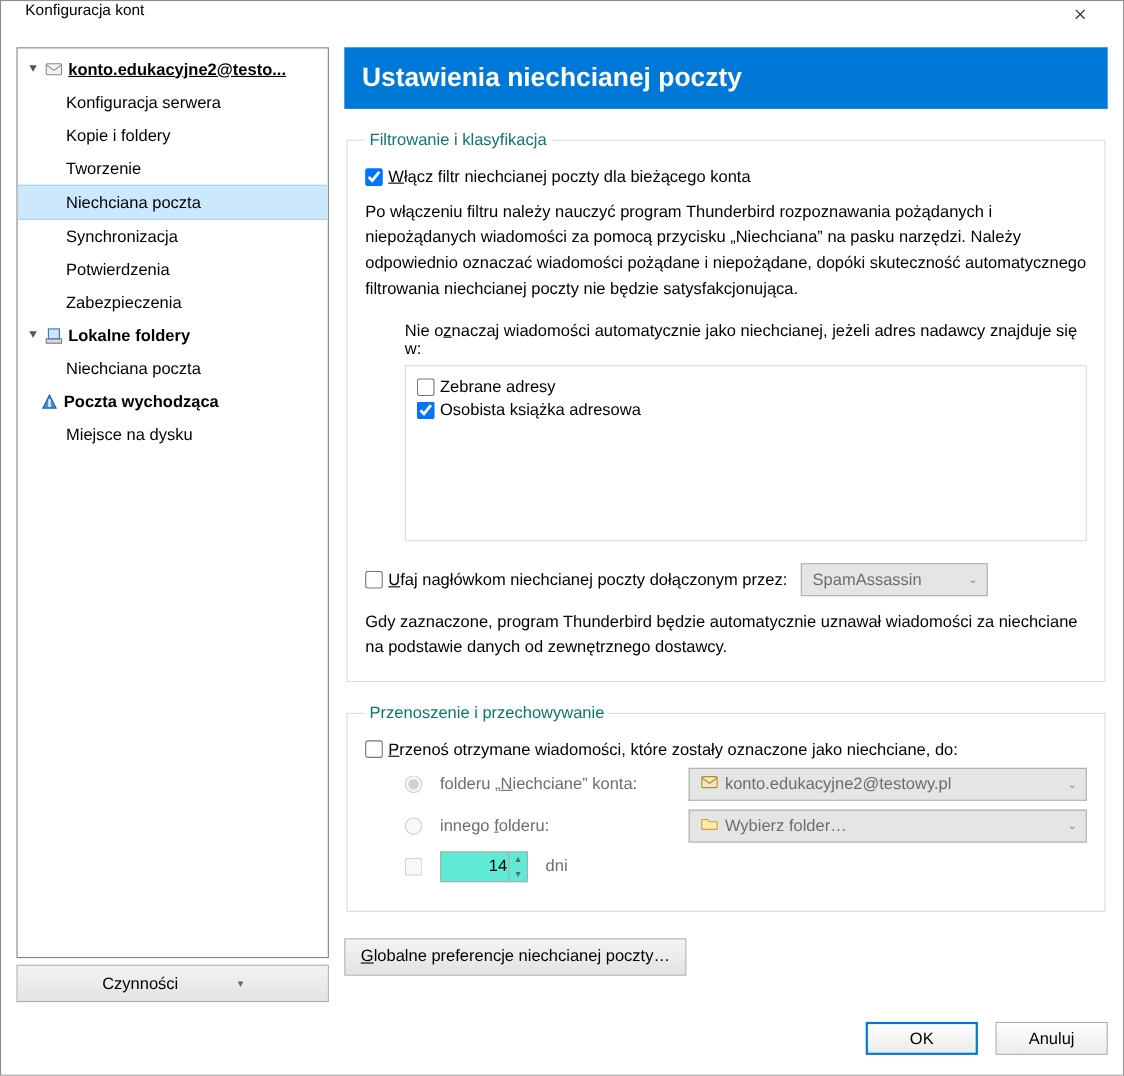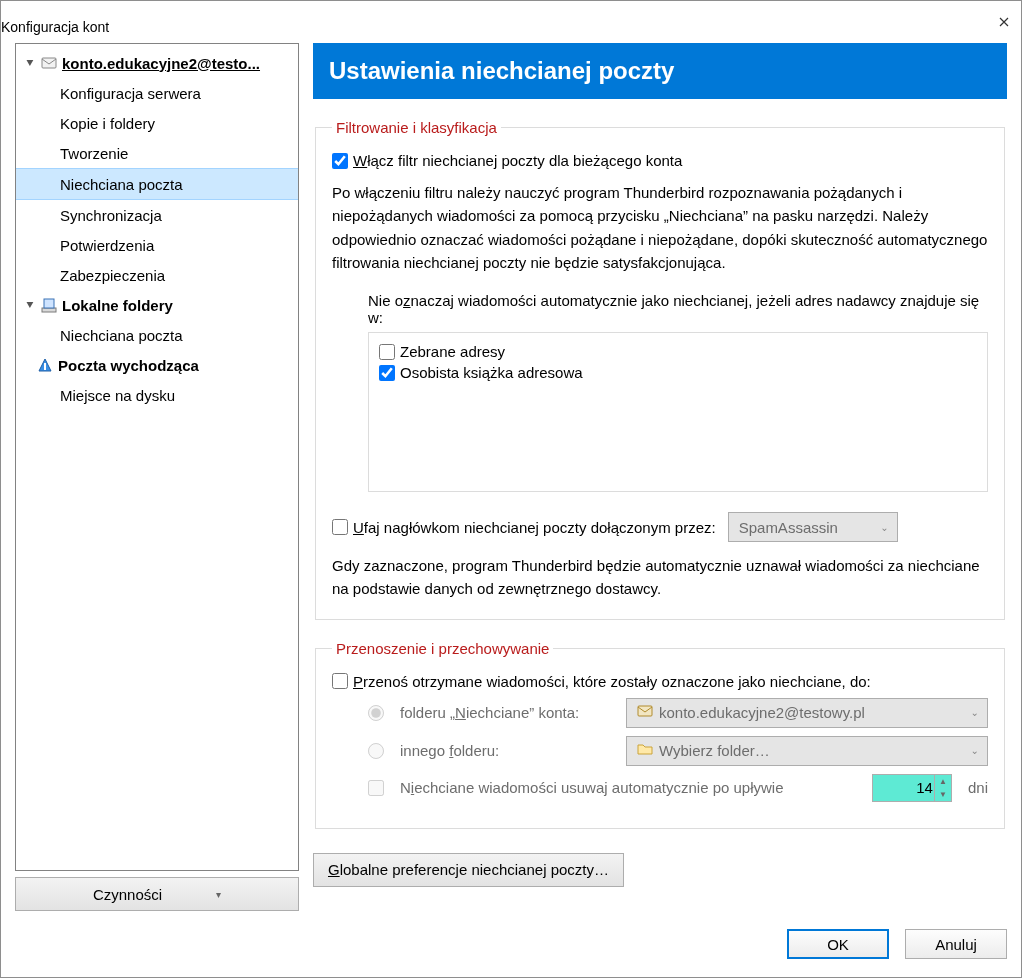--- a/index.html
+++ b/index.html
@@ -15,39 +15,39 @@
     --btn-border:#adadad;
     --disabled-text:#6d6d6d;
     --field-bg:#ffffff;
     --disabled-bg:#e5e5e5;
     font-family:"Segoe UI",Tahoma,Arial,sans-serif;
     font-size:15px;
     color:var(--text);
   }
   html,body{margin:0;padding:0;height:100%;background:#fff}
   .window{width:1022px;height:978px;box-sizing:border-box;border:1px solid #8e8e8e;background:#fff;display:flex;flex-direction:column}
-  .titlebar{display:flex;align-items:flex-end;height:34px;padding:0 0;font-size:14px}
+  .titlebar{display:flex;align-items:flex-start;height:34px;padding:0 22px;font-size:14px}
   .titlebar .title{flex:1}
   .titlebar .close{width:34px;height:26px;display:flex;align-items:center;justify-content:center;font-size:16px;color:#333}
   .body{flex:1;display:flex;gap:14px;padding:8px 14px 0 14px;min-height:0}
   .sidebar{width:284px;display:flex;flex-direction:column}
   .tree{flex:1;border:1px solid #828282;background:#fff;overflow:auto;padding:4px 0}
   .tree-row{display:flex;align-items:center;height:30px;padding:0 6px 0 8px;gap:4px;white-space:nowrap}
   .tree-row.branch{font-weight:700}
   .tree-row.branch.underline .label{text-decoration:underline}
   .tree-row .twisty{width:12px;text-align:center;color:#555;font-size:11px}
   .tree-row.leaf{padding-left:44px}
   .tree-row.selected{background:var(--selected);border-top:1px solid var(--selected-border);border-bottom:1px solid var(--selected-border)}
   .tree-row .icon{width:18px;height:16px;flex:0 0 18px;display:inline-flex;align-items:center;justify-content:center}
   .actions-btn{margin-top:6px;height:32px;border:1px solid var(--btn-border);background:linear-gradient(#f3f3f3,#e3e3e3);display:flex;align-items:center;justify-content:center;gap:6px}
   .actions-btn .caret{font-size:10px;color:#666;margin-left:48px}
   .main{flex:1;display:flex;flex-direction:column;min-width:0}
   .section-header{background:var(--header-bg);color:var(--header-text);font-size:24px;font-weight:600;padding:14px 16px}
   fieldset{border:1px solid var(--panel-border);margin:20px 2px 0 2px;padding:10px 16px 18px 16px}
-  legend{padding:0 4px;font-size:15px;color:#b91c1c}
+  legend{padding:0 4px;font-size:15px;color:#0f766e}
   .chk-row{display:flex;align-items:center;gap:5px;margin:6px 0}
   input[type=checkbox],input[type=radio]{width:16px;height:16px;margin:0}
   .para{margin:12px 0 18px 0;line-height:1.55}
   .indent{padding-left:36px}
   .listbox{border:1px solid var(--panel-border);background:#fff;height:160px;padding:6px 10px;box-sizing:border-box}
   .listbox .chk-row{margin:4px 0}
   .trust-row{display:flex;align-items:center;gap:12px;margin-top:20px}
   .select{height:28px;border:1px solid var(--btn-border);background:var(--disabled-bg);display:inline-flex;align-items:center;padding:0 28px 0 10px;position:relative;min-width:130px;color:var(--disabled-text)}
   .select .s-caret{position:absolute;right:8px;font-size:10px;color:#888}
   .folder-select{flex:1;min-width:0}
@@ -218,21 +218,20 @@
                   <path d="M1 4h5l2 2h7v7H1z" fill="#ffe9a8" stroke="#caa33a"></path>
                 </svg>
             </span>
             <span>Wybierz folder…</span>
             <span class="s-caret">⌄</span>
           </div>
         </div>
 
         <div class="row disabled">
           <input type="checkbox" disabled="" style="">
-          <span style="flex:1"><span>N</span><span class="u">i</span><span>echciane wiadomości usuwaj automatycznie po upływie</span></span>
           <span class="numfield">
             <span>14</span>
             <span class="spin">
                 <span>▲</span>
                 <span>▼</span>
               </span>
           </span>
           <span>dni</span>
         </div>
       </fieldset>

